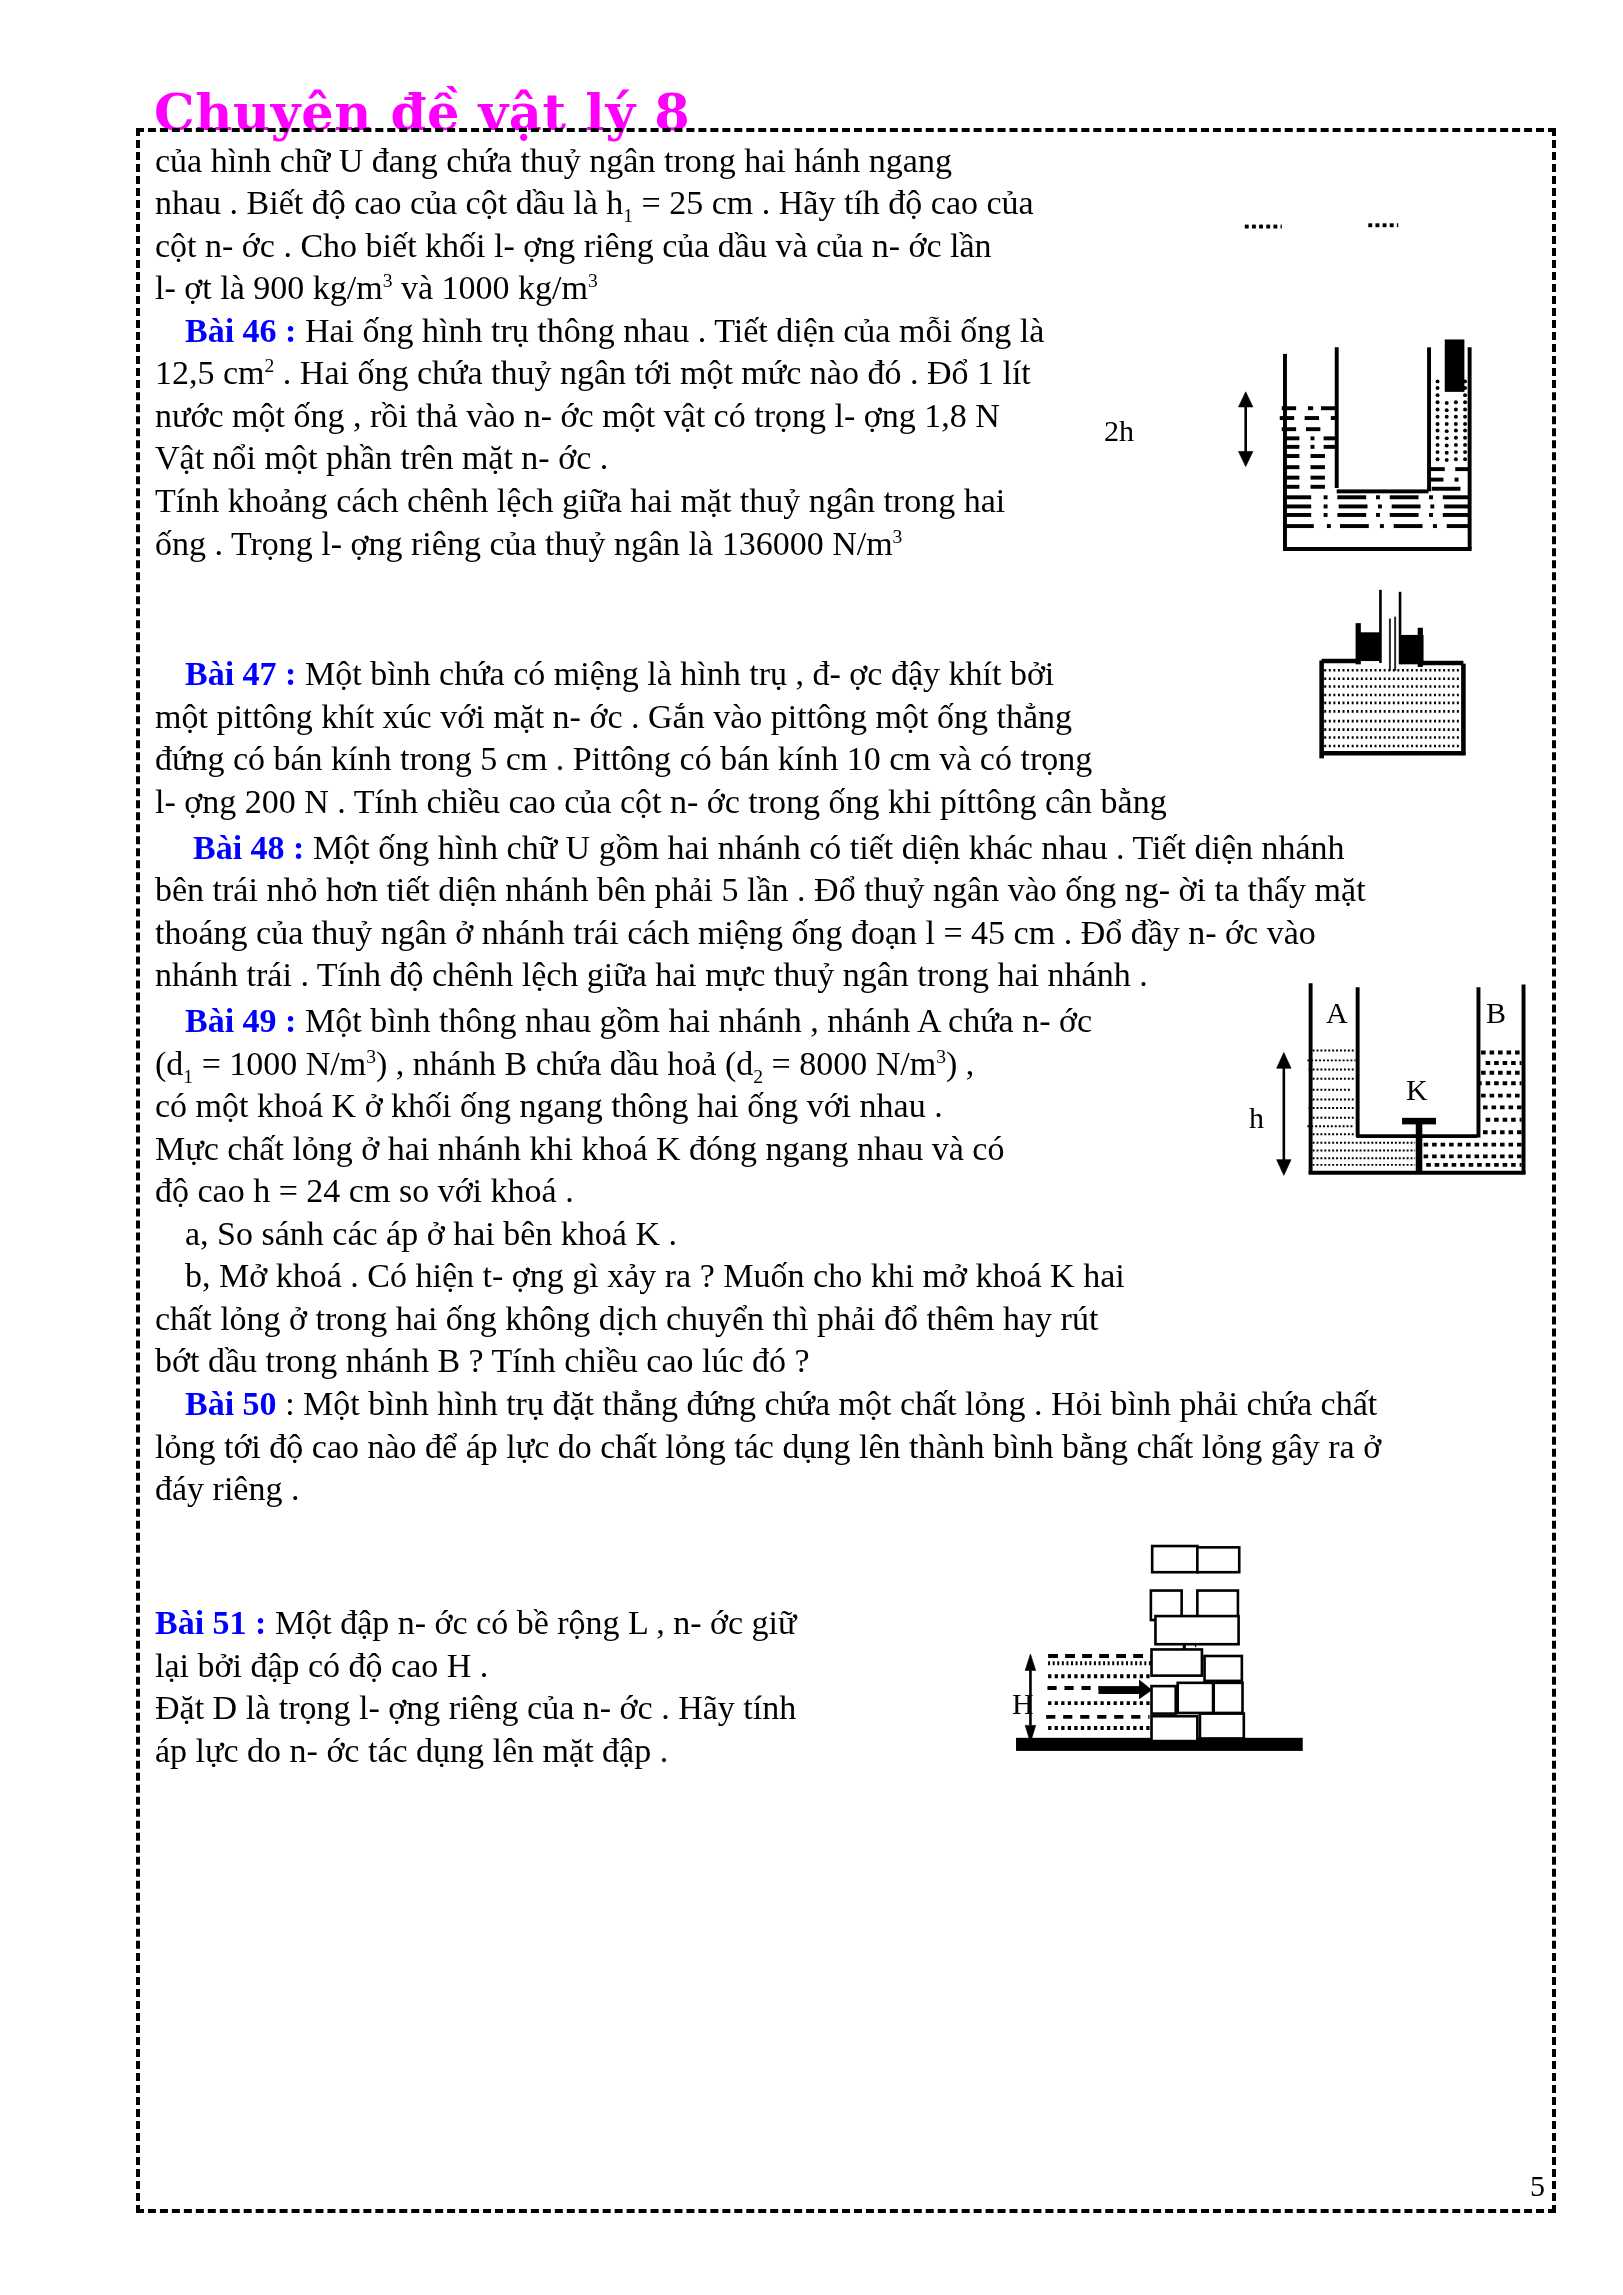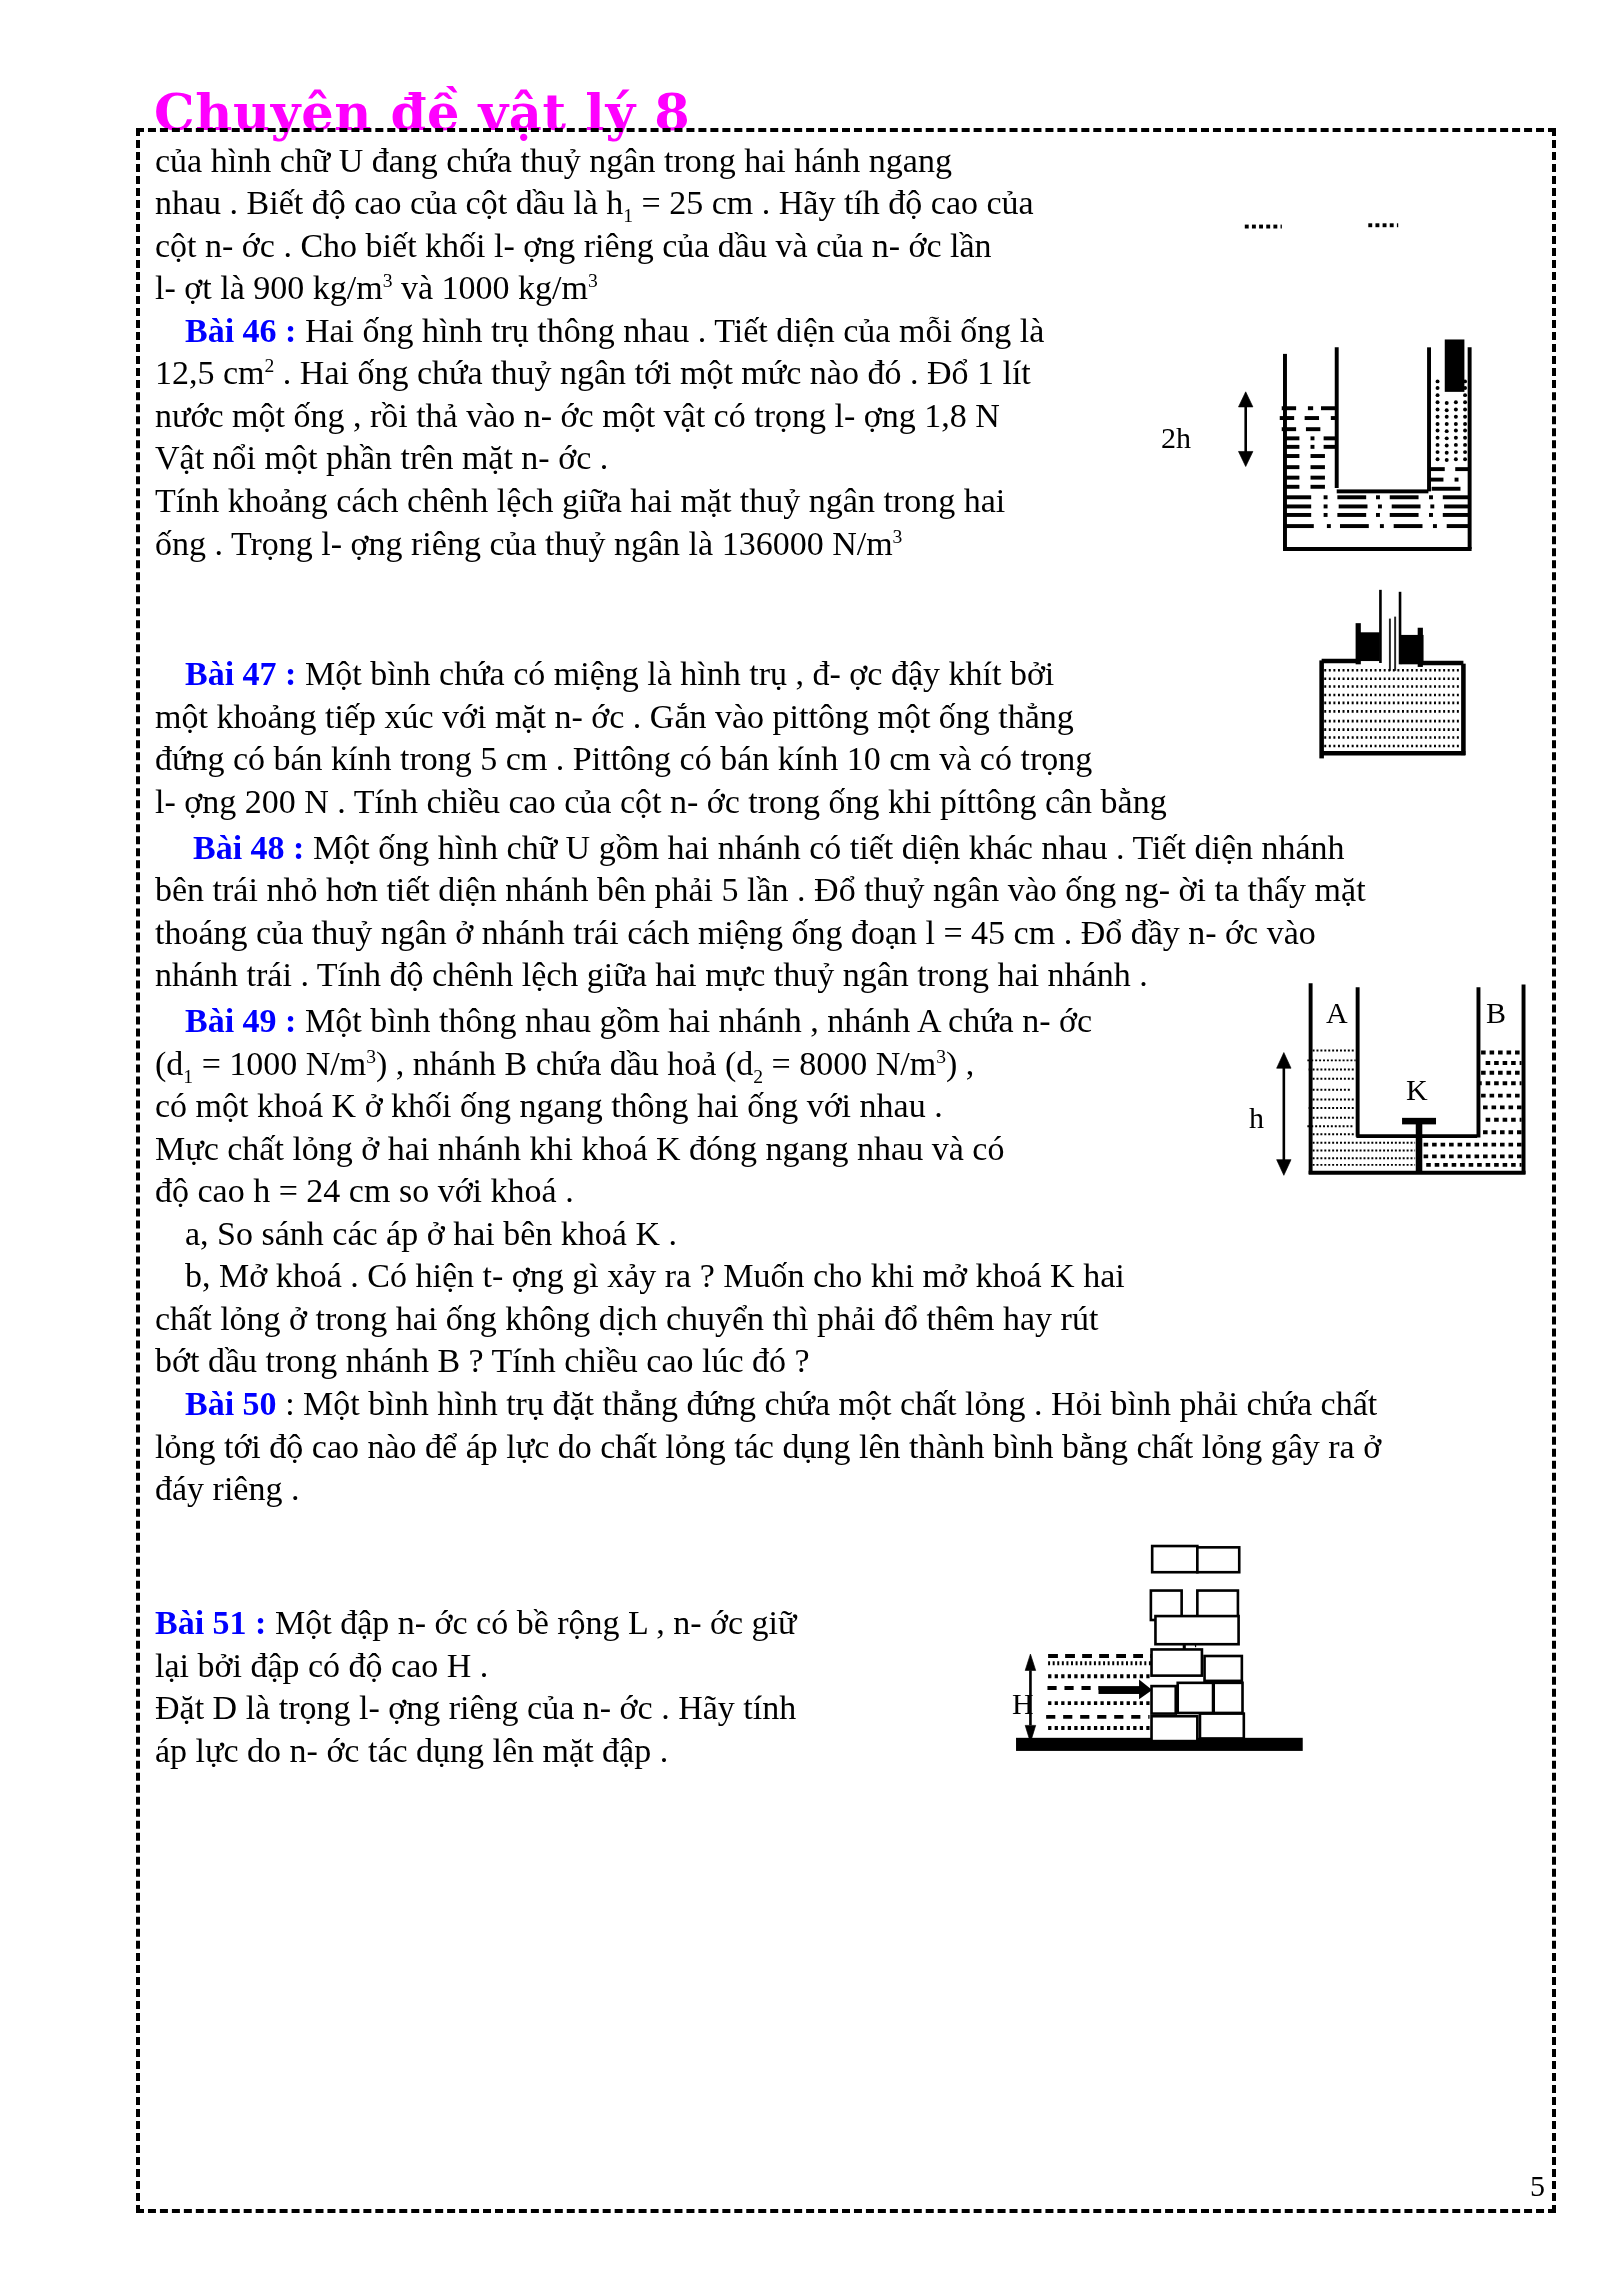--- a/index.html
+++ b/index.html
@@ -46,21 +46,21 @@
   </g>
 </svg>
 
 <div class="line ind" style="top:309px"><span class="lbl">Bài 46 :</span><span> Hai ống hình trụ thông nhau . Tiết diện của mỗi ống là</span></div>
 <div class="line" style="top:351px"><span>12,5 cm</span><sup>2</sup><span> . Hai ống chứa thuỷ ngân tới một mức nào đó . Đổ 1 lít</span></div>
 <div class="line" style="top:394px">nước một ống , rồi thả vào n- ớc một vật có trọng l- ợng 1,8 N</div>
 <div class="line" style="top:436px">Vật nổi một phần trên mặt n- ớc .</div>
 <div class="line" style="top:479px">Tính khoảng cách chênh lệch giữa hai mặt thuỷ ngân trong hai</div>
 <div class="line" style="top:522px"><span>ống . Trọng l- ợng riêng của thuỷ ngân là 136000 N/m</span><sup>3</sup></div>
 
-<div class="fig-label" style="position:absolute;left:1161px;top:414px;margin-top:7px;">2h</div>
+<div class="fig-label" style="position:absolute;left:1104px;top:414px;">2h</div>
 <svg style="left:1211px;top:308px" width="275" height="262" viewBox="0 0 420 400">
 
   <g fill="#000" stroke="#000">
     <line x1="53" y1="150" x2="53" y2="220" stroke-width="4"></line>
     <polygon points="53,128 42,151 64,151"></polygon>
     <polygon points="53,242 42,219 64,219"></polygon>
   </g>
 
   <g stroke="#000" stroke-width="6" fill="none">
     <line x1="113" y1="70" x2="113" y2="368"></line>
@@ -178,21 +178,21 @@
       <circle cx="388" cy="177" r="3"></circle>
       <circle cx="388" cy="187" r="3"></circle>
       <circle cx="388" cy="198" r="3"></circle>
       <circle cx="388" cy="209" r="3"></circle>
       <circle cx="388" cy="220" r="3"></circle>
       <circle cx="388" cy="231" r="3"></circle>
   </g>
 </svg>
 
 <div class="line ind" style="top:652px"><span class="lbl">Bài 47 :</span><span> Một bình chứa có miệng là hình trụ , đ- ợc đậy khít bởi</span></div>
-<div class="line" style="top:695px">một khoảng tiếp xúc với mặt n- ớc . Gắn vào pittông một ống thẳng</div>
+<div class="line" style="top:695px">một pittông khít xúc với mặt n- ớc . Gắn vào pittông một ống thẳng</div>
 <div class="line" style="top:737px">đứng có bán kính trong 5 cm . Pittông có bán kính 10 cm và có trọng</div>
 <div class="line" style="top:780px">l- ợng 200 N . Tính chiều cao của cột n- ớc trong ống khi píttông cân bằng</div>
 
 <svg style="left:1315px;top:582px" width="157" height="196" viewBox="0 0 240 300">
   <g stroke="#000" fill="none">
     <line x1="10" y1="120" x2="10" y2="270" stroke-width="7"></line>
     <line x1="10" y1="262" x2="230" y2="262" stroke-width="7"></line>
     <line x1="227" y1="125" x2="227" y2="265" stroke-width="7"></line>
     <line x1="10" y1="121" x2="68" y2="121" stroke-width="7"></line>
     <line x1="158" y1="124" x2="227" y2="124" stroke-width="7"></line>

